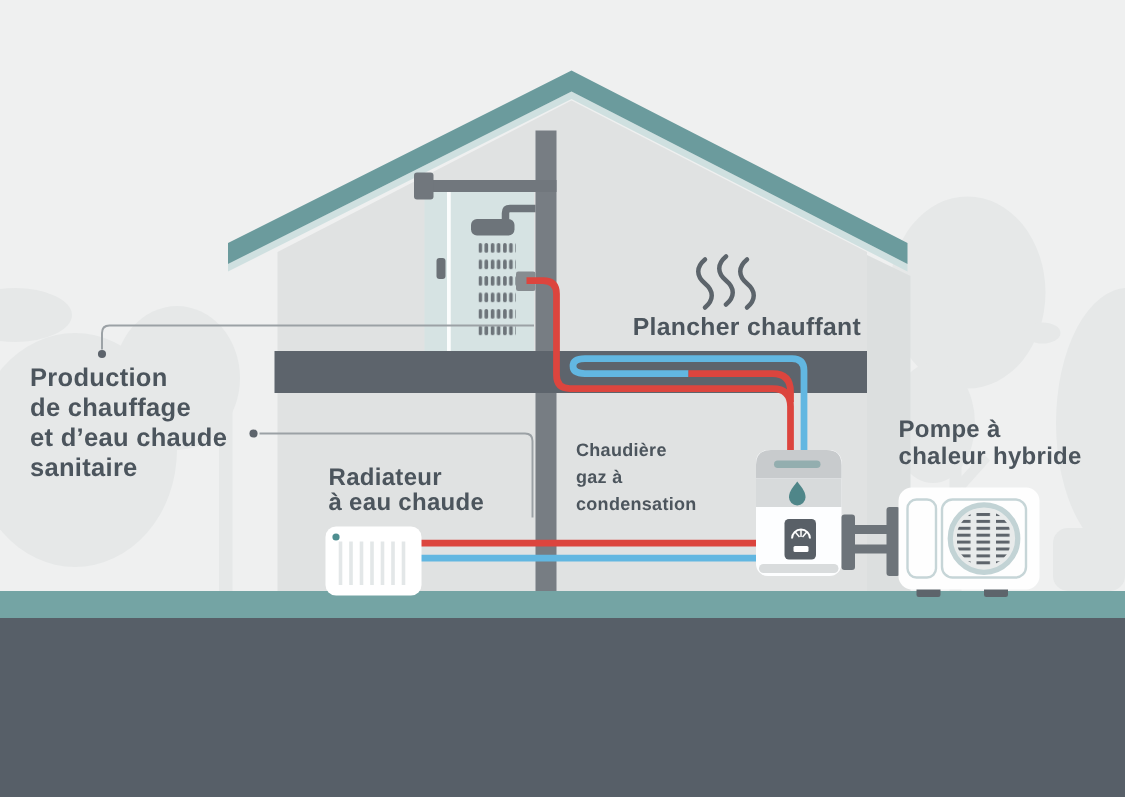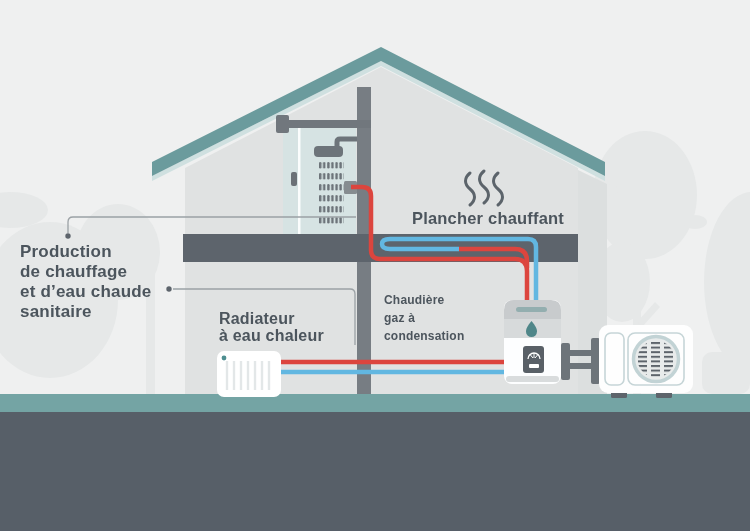--- a/index.html
+++ b/index.html
@@ -13,21 +13,21 @@
   .scene{position:absolute;left:0;top:0;}
   .lbl{
     position:absolute;
     font-weight:700;
     color:#4c555d;
     white-space:pre-line;
     letter-spacing:.2px;
   }
   .lbl-production{left:20px;top:242px;font-size:17px;line-height:20px;}
   .lbl-radiator{left:219px;top:310px;font-size:16px;line-height:17px;}
-  .lbl-floor{left:402px;top:209px;width:172px;text-align:center;font-size:16.5px;line-height:18px;}
+  .lbl-floor{left:402px;top:209px;width:172px;text-align:right;font-size:16.5px;line-height:18px;}
   .lbl-boiler{left:384px;top:291px;font-size:12px;line-height:18px;}
   .lbl-pump{left:599px;top:278px;font-size:16px;line-height:17.5px;}
 </style>
 </head>
 <body>
 
 <div class="stage">
 
   <svg class="scene" width="750" height="531" viewBox="0 0 750 531">
     <defs>
@@ -146,18 +146,20 @@
       <path d="M484,203 C490,198 490,192 484,187 C478,182 478,176 484,171"></path>
       <path d="M498,205 C504,200 504,194 498,189 C492,184 492,178 498,173"></path>
     </g>
   </svg>
 
   <div class="lbl lbl-production">Production
 de chauffage
 et d’eau chaude
 sanitaire</div>
   <div class="lbl lbl-radiator">Radiateur
-à eau chaleur</div>
+à eau chaude</div>
   <div class="lbl lbl-floor">Plancher chauffant</div>
   <div class="lbl lbl-boiler">Chaudière
 gaz à
 condensation</div>
+  <div class="lbl lbl-pump">Pompe à
+chaleur hybride</div>
 </div>
 
 </body></html>

